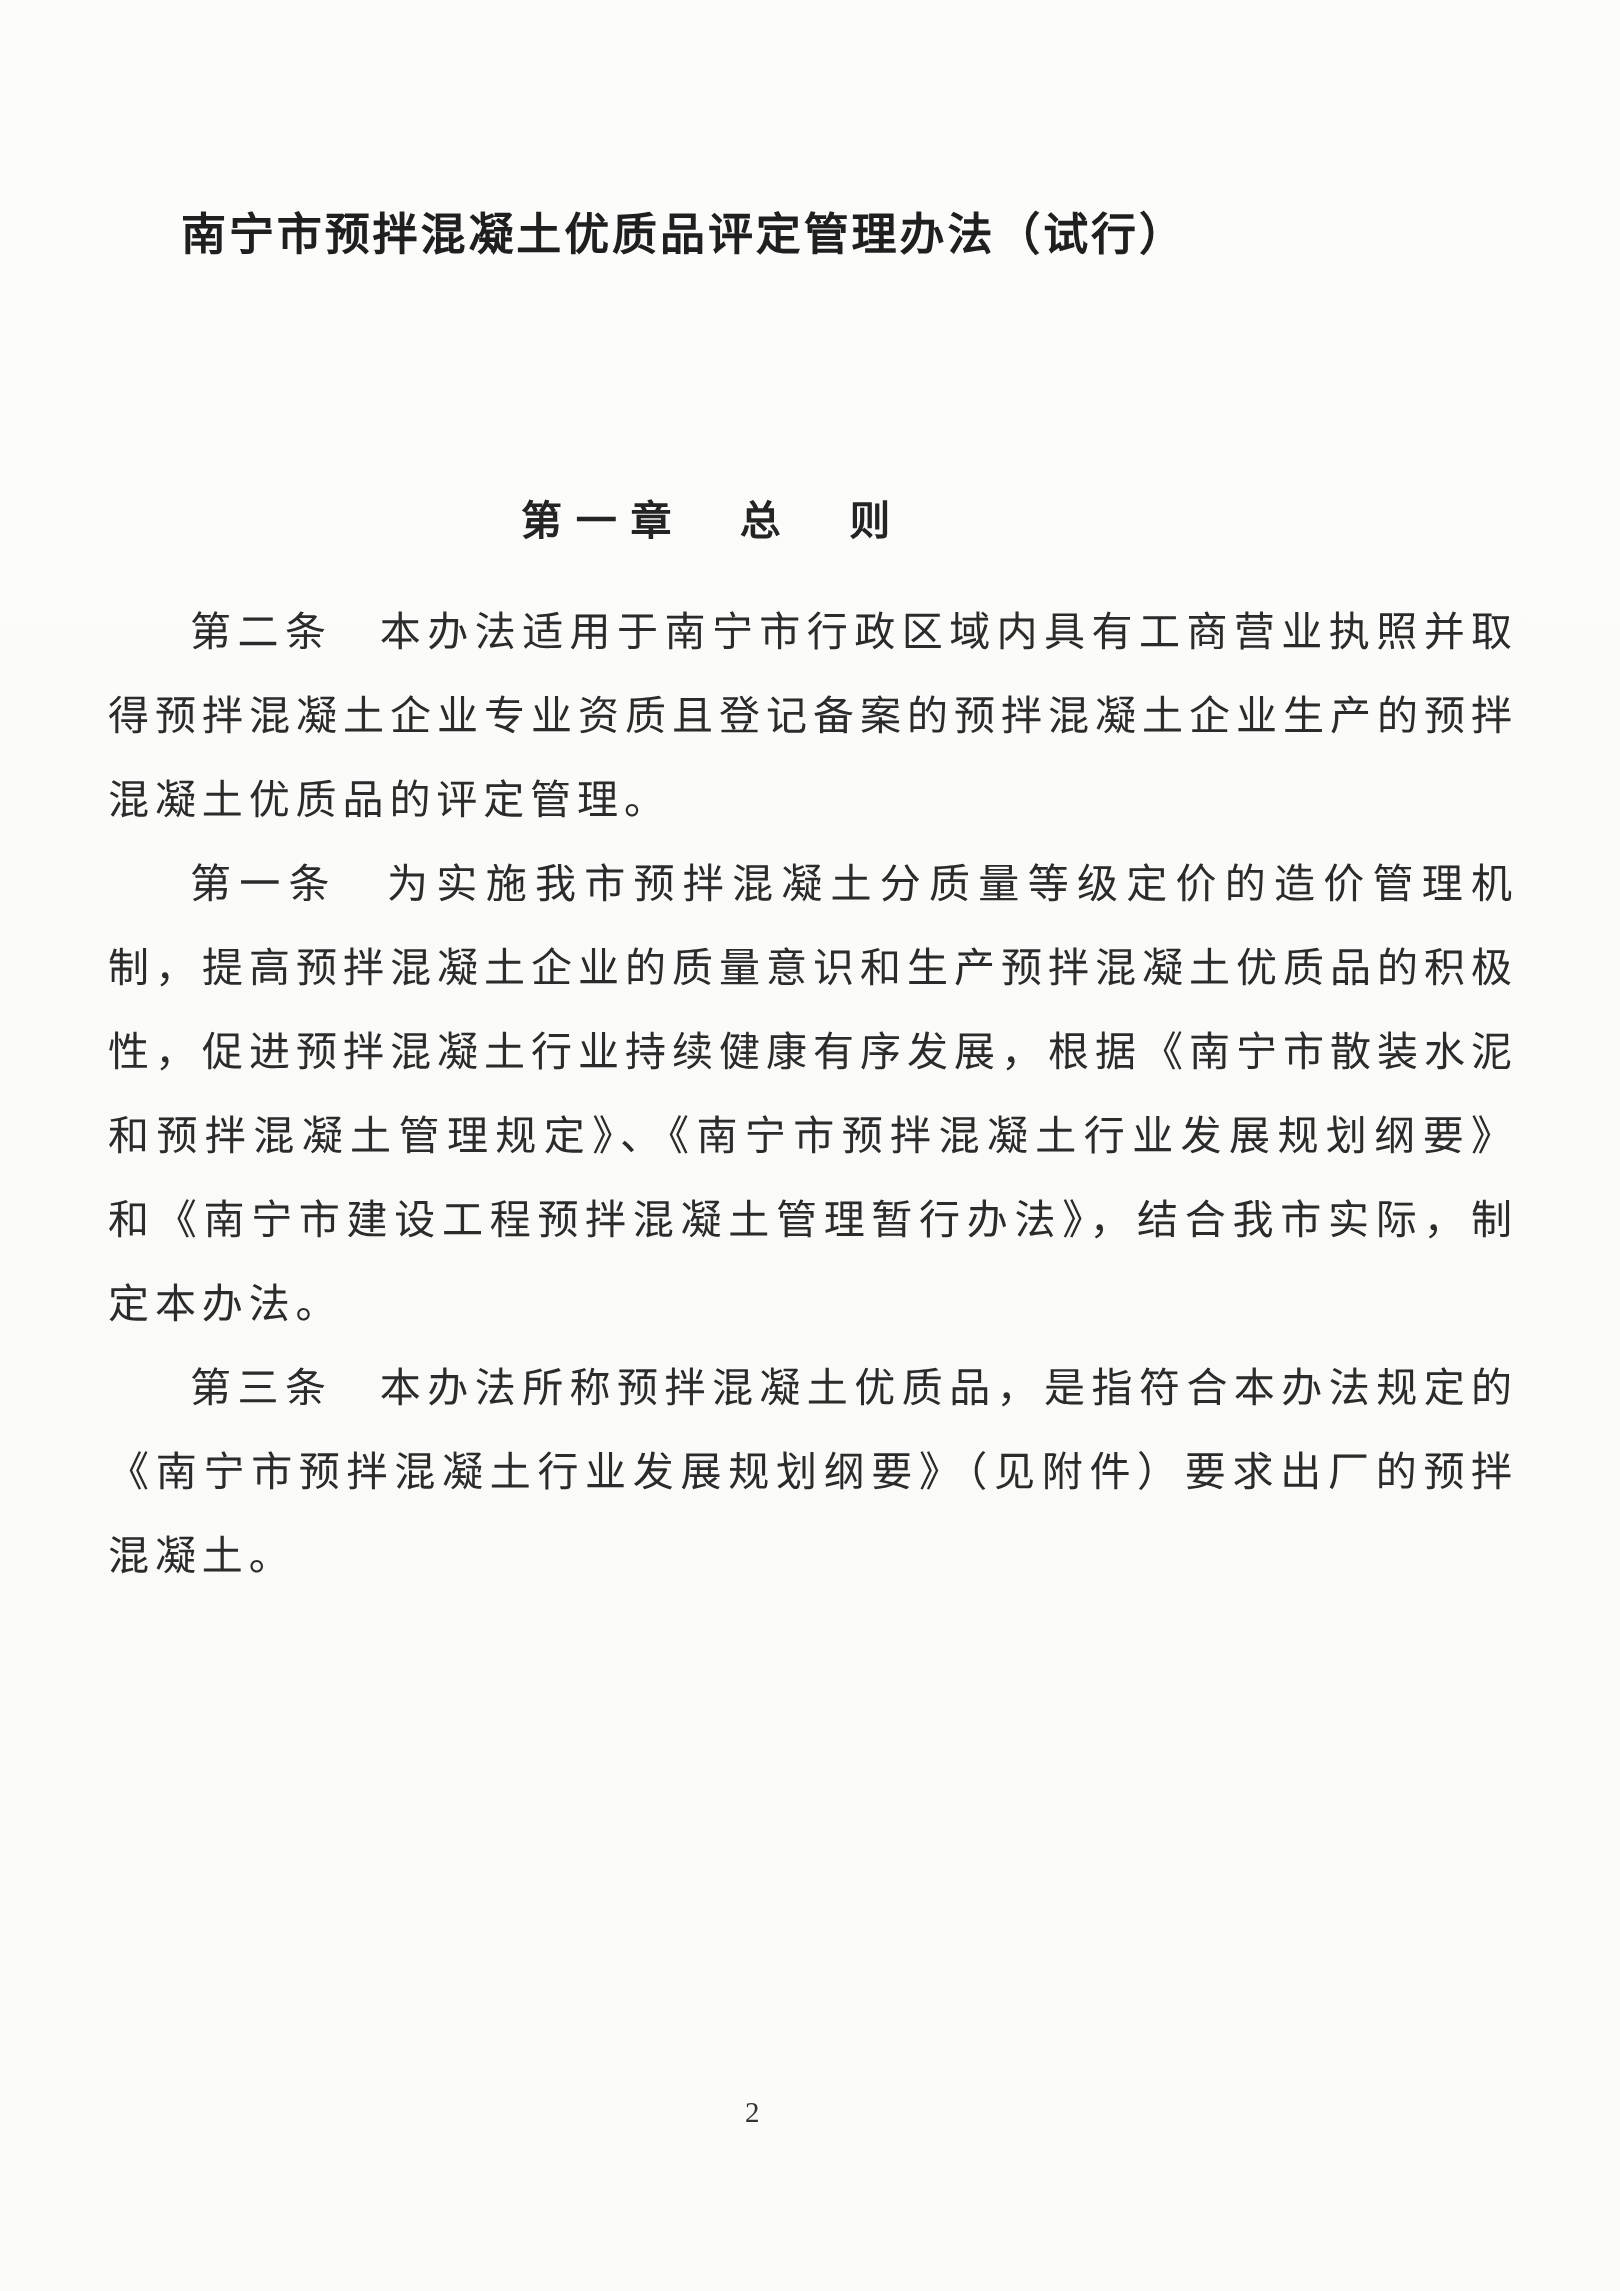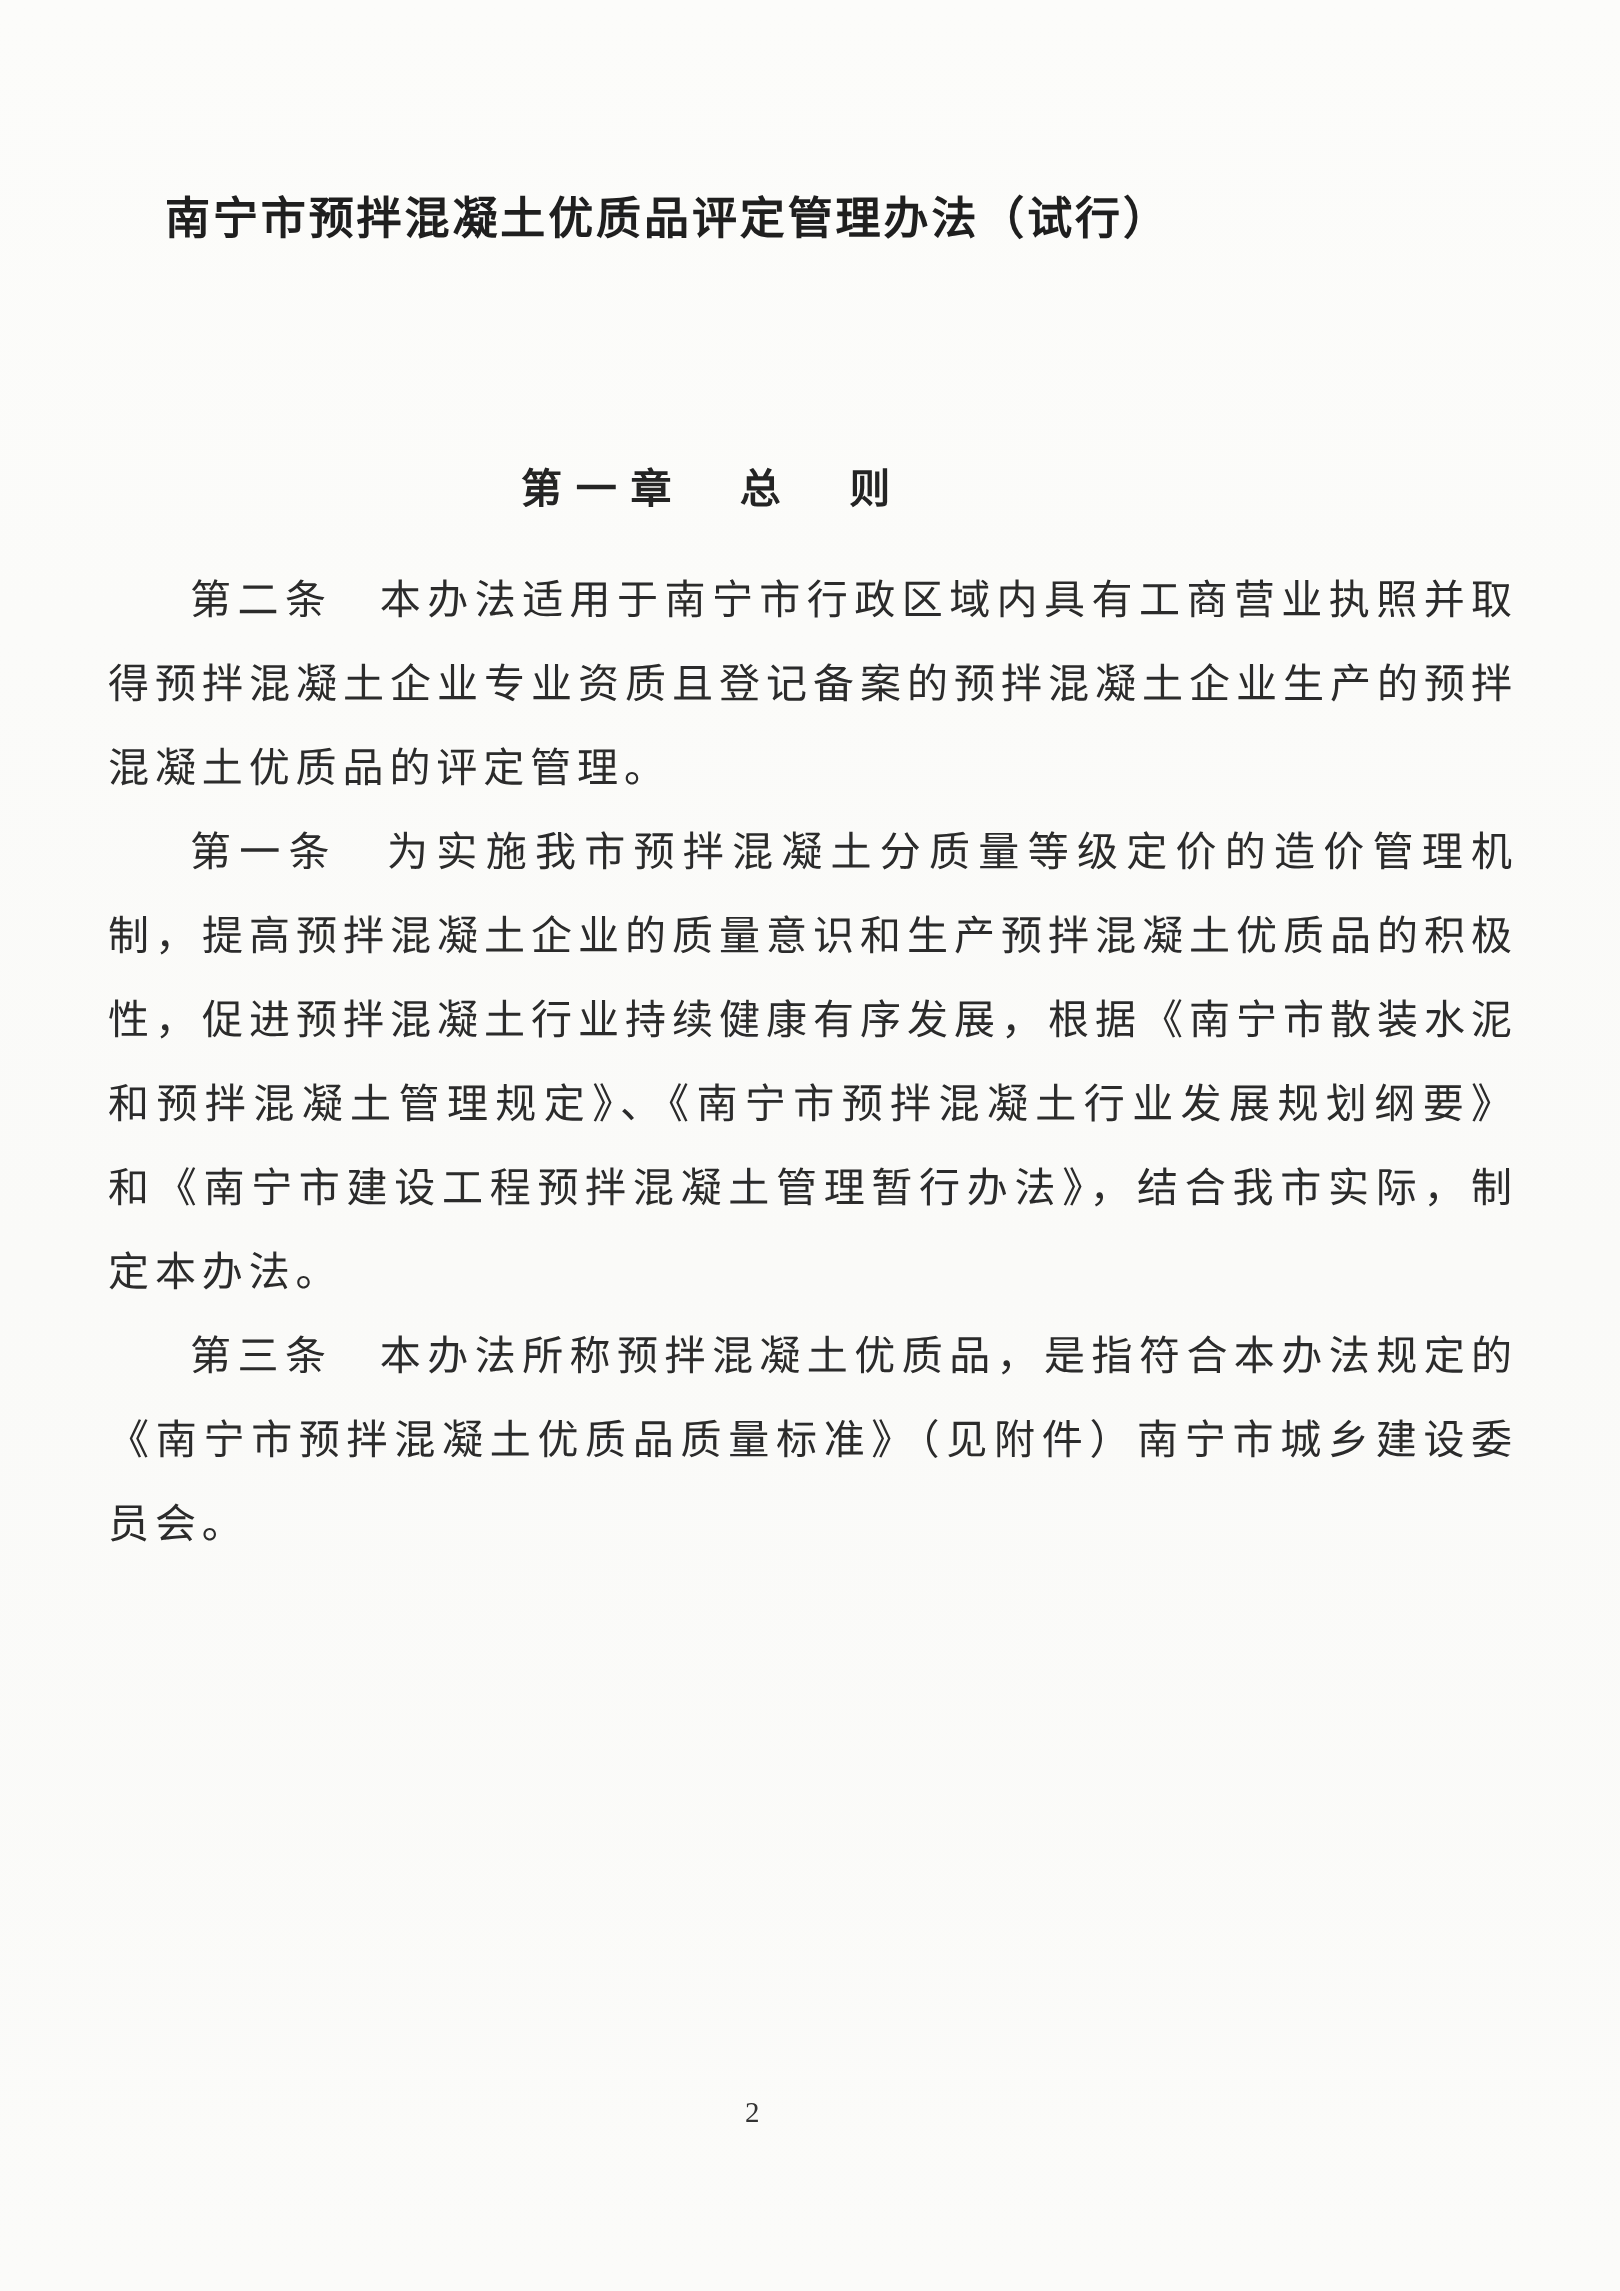--- a/index.html
+++ b/index.html
@@ -12,21 +12,21 @@
     width: 1620px;
     height: 2292px;
     margin: 0 auto;
     background: linear-gradient(180deg, #fcfcfa 0%, #fafaf8 55%, #fbfbf9 100%);
     font-family: "Liberation Serif", "DejaVu Serif", serif;
     color: #262626;
     overflow: hidden;
     box-sizing: border-box;
   }
   .doc-title {
-    margin: 0;
+    margin: 16px;
     padding: 182px 4px 0 165px;
     font-size: 45px;
     font-weight: 700;
     letter-spacing: 2.9px;
     color: #1f1f1f;
     white-space: nowrap;
   }
   .chapter-heading {
     margin: 0;
     padding: 208px 0 0 521px;
@@ -61,19 +61,19 @@
 
 <div class="page">
 
   <h1 class="doc-title">南宁市预拌混凝土优质品评定管理办法（试行）</h1>
 
   <h2 class="chapter-heading">第一章　总　则</h2>
 
   <div class="body-text">
     <p>第二条　本办法适用于南宁市行政区域内具有工商营业执照并取得预拌混凝土企业专业资质且登记备案的预拌混凝土企业生产的预拌混凝土优质品的评定管理。</p>
     <p>第一条　为实施我市预拌混凝土分质量等级定价的造价管理机制，提高预拌混凝土企业的质量意识和生产预拌混凝土优质品的积极性，促进预拌混凝土行业持续健康有序发展，根据《南宁市散装水泥和预拌混凝土管理规定》、《南宁市预拌混凝土行业发展规划纲要》和《南宁市建设工程预拌混凝土管理暂行办法》，结合我市实际，制定本办法。</p>
-    <p>第三条　本办法所称预拌混凝土优质品，是指符合本办法规定的《南宁市预拌混凝土优质品质量标准》（见附件）南宁市城乡建设委员会。</p>
+    <p>第三条　本办法所称预拌混凝土优质品，是指符合本办法规定的《南宁市预拌混凝土行业发展规划纲要》（见附件）要求出厂的预拌混凝土。</p>
   </div>
 
   <div class="page-number">2</div>
 
 </div>
 
 
 </body></html>

